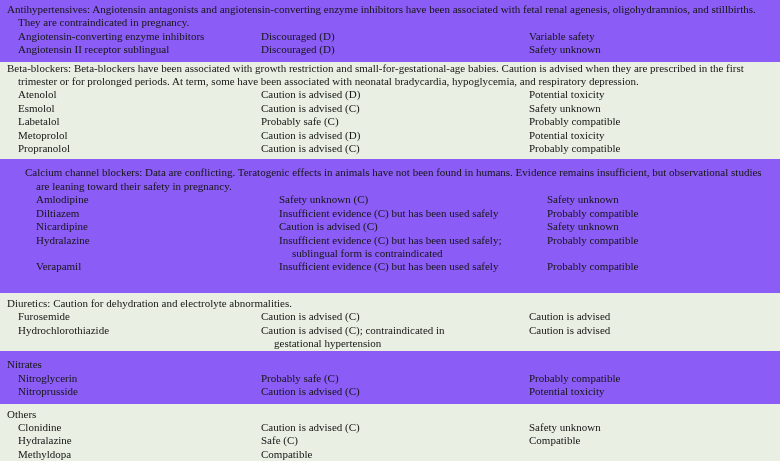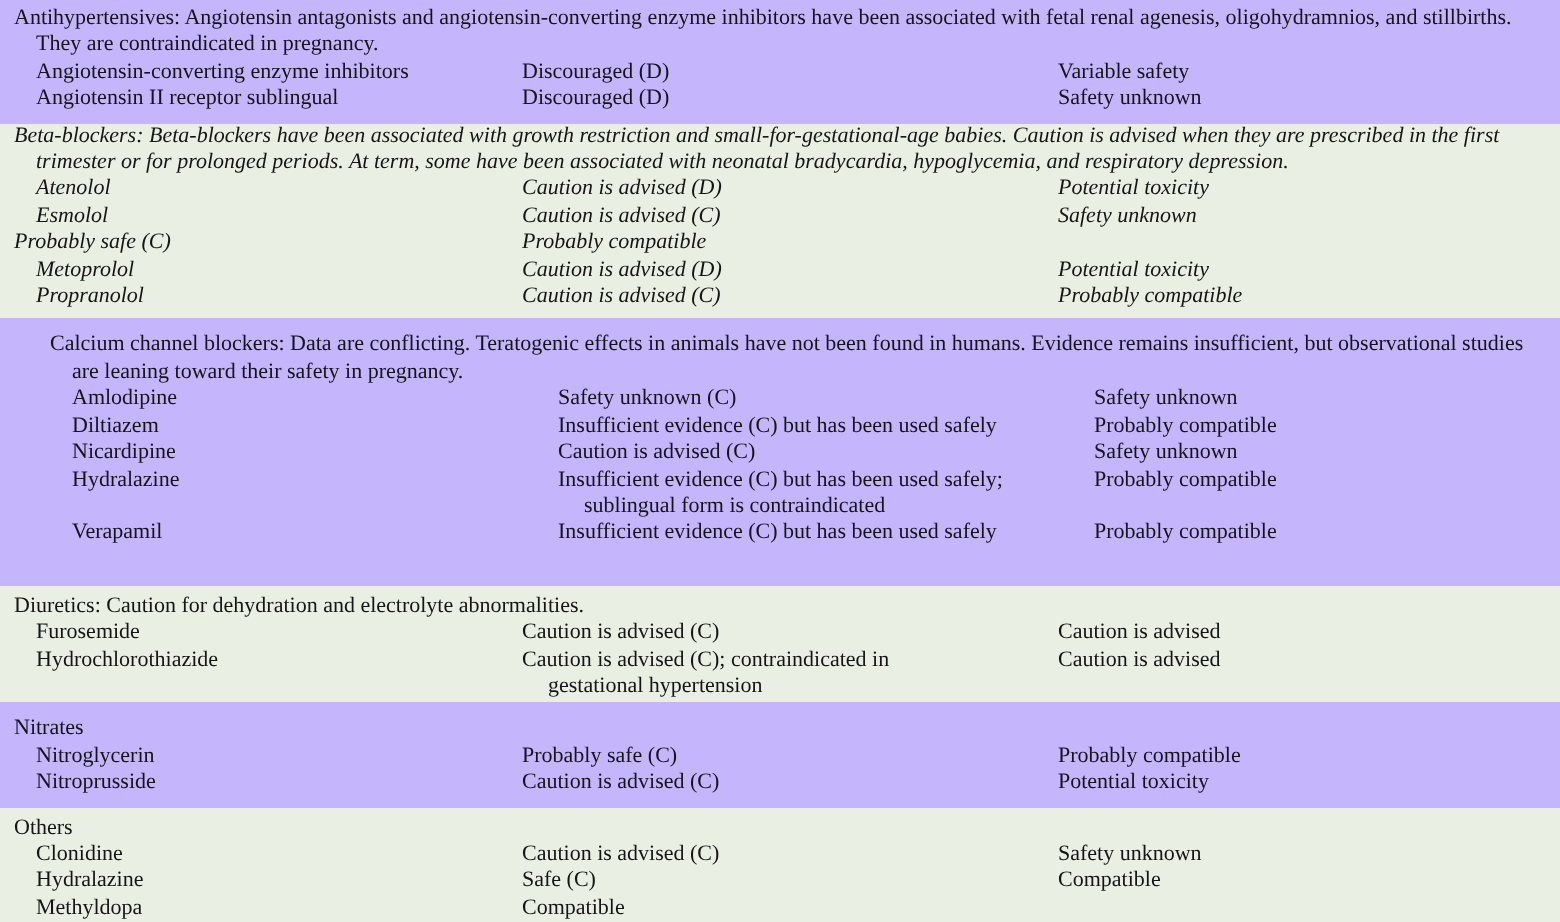--- a/index.html
+++ b/index.html
@@ -11,42 +11,42 @@
   html,body{background:#ffffff;}
   body{
     font-family:"Liberation Serif","DejaVu Serif",serif;
     color:var(--ink);
   }
   .page{
     position:relative;
     width:780px;
     height:461px;
     overflow:hidden;
-    background:#c4b5fd;
+    background:#8b5cf6;
     font-size:11px;
     line-height:13.4px;
   }
   .section{
     padding-left:7px;
     padding-right:8px;
   }
   .section.shaded{background:var(--shade);}
   .sec-header{
     padding-left:11px;
     text-indent:-11px;
   }
   .row{
     display:grid;
     grid-template-columns:254px 268px 1fr;
   }
   .c1{padding-left:11px;}
   .c2 .wrap{padding-left:13px;}
   
   .s1{padding-top:3px;padding-bottom:5px;}
-  .s2{padding-top:0;padding-bottom:4px;font-style:italic;}
+  .s2{padding-top:0;padding-bottom:4px;}
   .s3{padding-top:7px;padding-bottom:7px;margin-left:18px;}
   .s4{padding-top:4px;padding-bottom:1px;margin-top:12px;}
   .s5{padding-top:7px;padding-bottom:5px;}
   .s6{padding-top:4px;padding-bottom:0;}
   .bottom-bar{
     margin-top:2px;
     height:6px;
     width:100%;
     background:var(--bar);
   }
@@ -76,20 +76,21 @@
       <div class="c1">Atenolol</div>
       <div class="c2">Caution is advised (D)</div>
       <div class="c3">Potential toxicity</div>
     </div>
     <div class="row">
       <div class="c1">Esmolol</div>
       <div class="c2">Caution is advised (C)</div>
       <div class="c3">Safety unknown</div>
     </div>
     <div class="row">
+      <div class="c1">Labetalol</div>
       <div class="c2">Probably safe (C)</div>
       <div class="c3">Probably compatible</div>
     </div>
     <div class="row">
       <div class="c1">Metoprolol</div>
       <div class="c2">Caution is advised (D)</div>
       <div class="c3">Potential toxicity</div>
     </div>
     <div class="row">
       <div class="c1">Propranolol</div>

